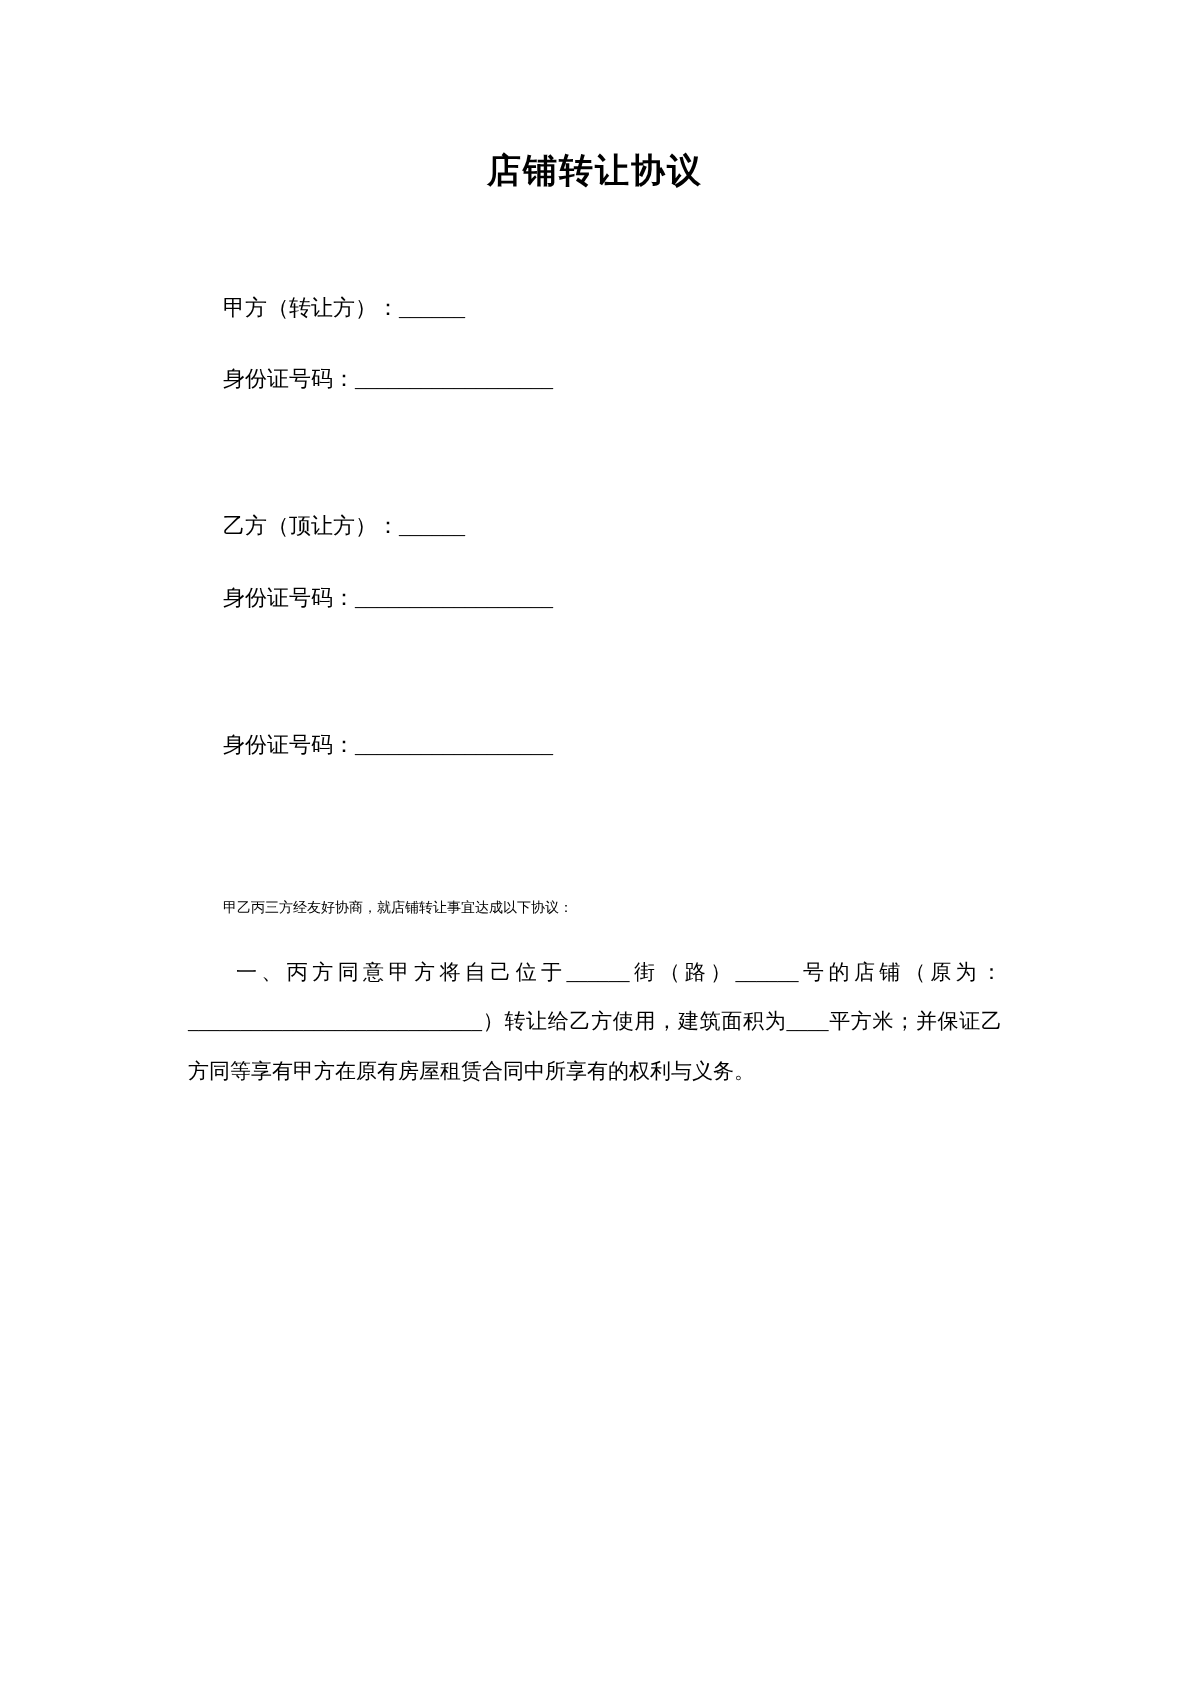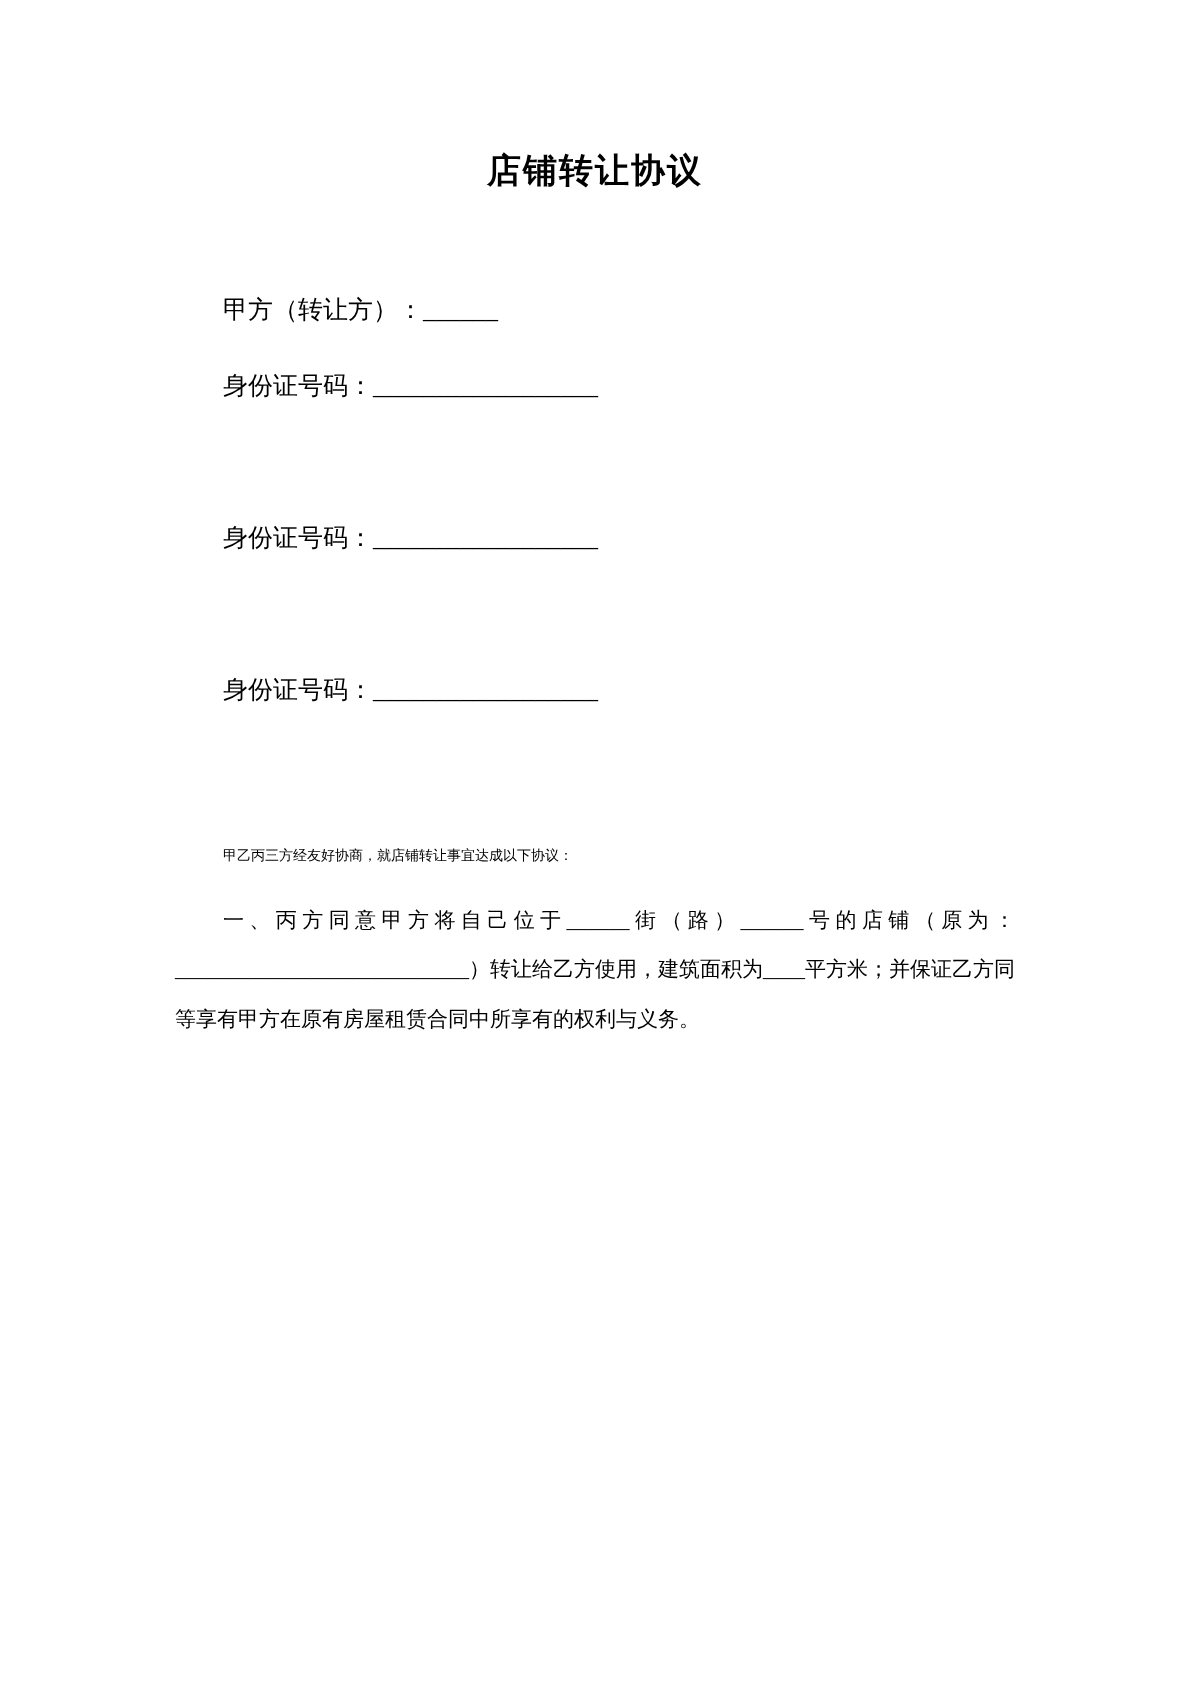--- a/index.html
+++ b/index.html
@@ -32,34 +32,34 @@
     padding-top: 148px;
   }
   .body-area {
     padding: 0 175px 0 175px;
     margin-top: 96px;
   }
   .party-block {
     margin-bottom: 0;
   }
   .party-line {
-    font-size: 25px;
+    font-size: 22px;
     line-height: 1.6;
     padding-left: 48px;
     margin: 0 0 36px 0;
     white-space: pre-wrap;
     font-family: "Liberation Serif", "DejaVu Serif", serif;
   }
   .party-gap {
     height: 76px;
   }
   .para {
     font-size: 21px;
     line-height: 2.35;
-    margin: 0;
+    margin: 13px;
     text-align: justify;
     font-family: "Liberation Serif", "DejaVu Serif", serif;
   }
   .para.indent {
     text-indent: 48px;
   }
   .intro-para {
     font-size: 14px;
     line-height: 2.0;
     margin: 0 0 26px 0;
@@ -80,20 +80,21 @@
   <div class="body-area">
 
     <div class="party-block">
       <p class="party-line">甲方（转让方）：______</p>
       <p class="party-line">身份证号码：__________________</p>
     </div>
 
     <div class="party-gap"></div>
 
     <div class="party-block">
+      <p class="party-line">乙方（顶让方）：______</p>
       <p class="party-line">身份证号码：__________________</p>
     </div>
 
     <div class="party-gap"></div>
 
     <div class="party-block">
       <p class="party-line">身份证号码：__________________</p>
     </div>
 
     <div class="section-gap"></div>

